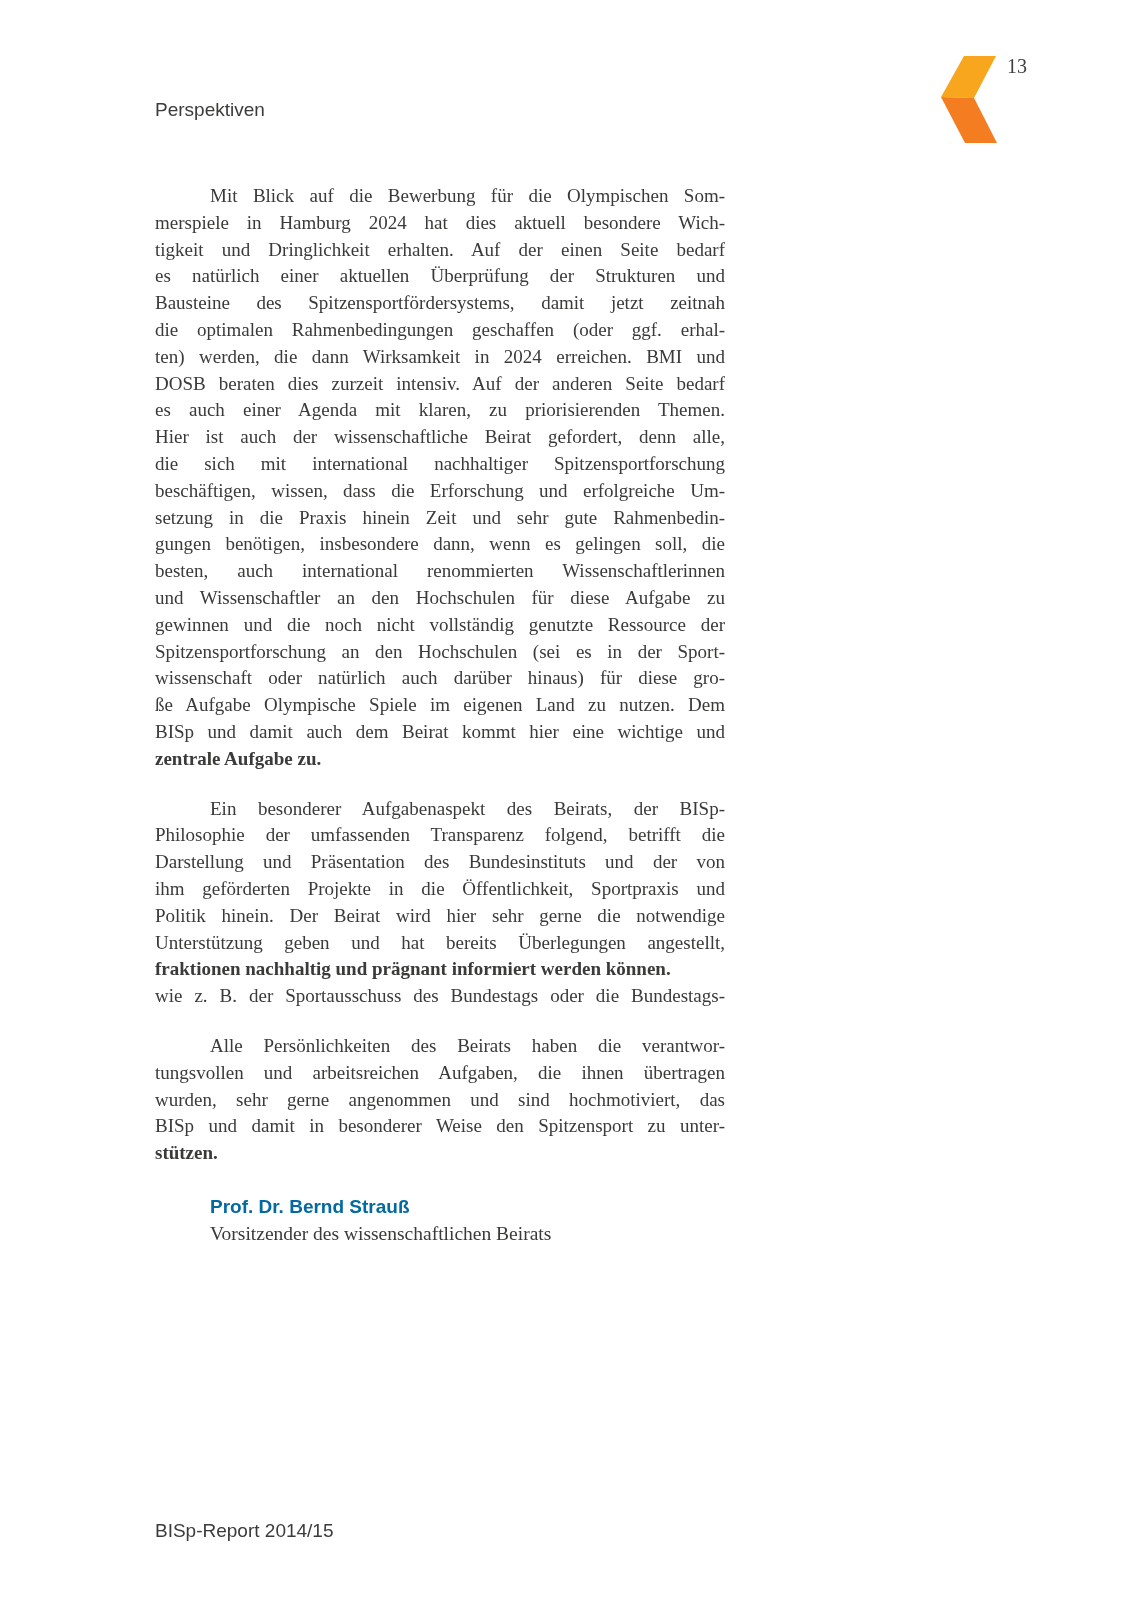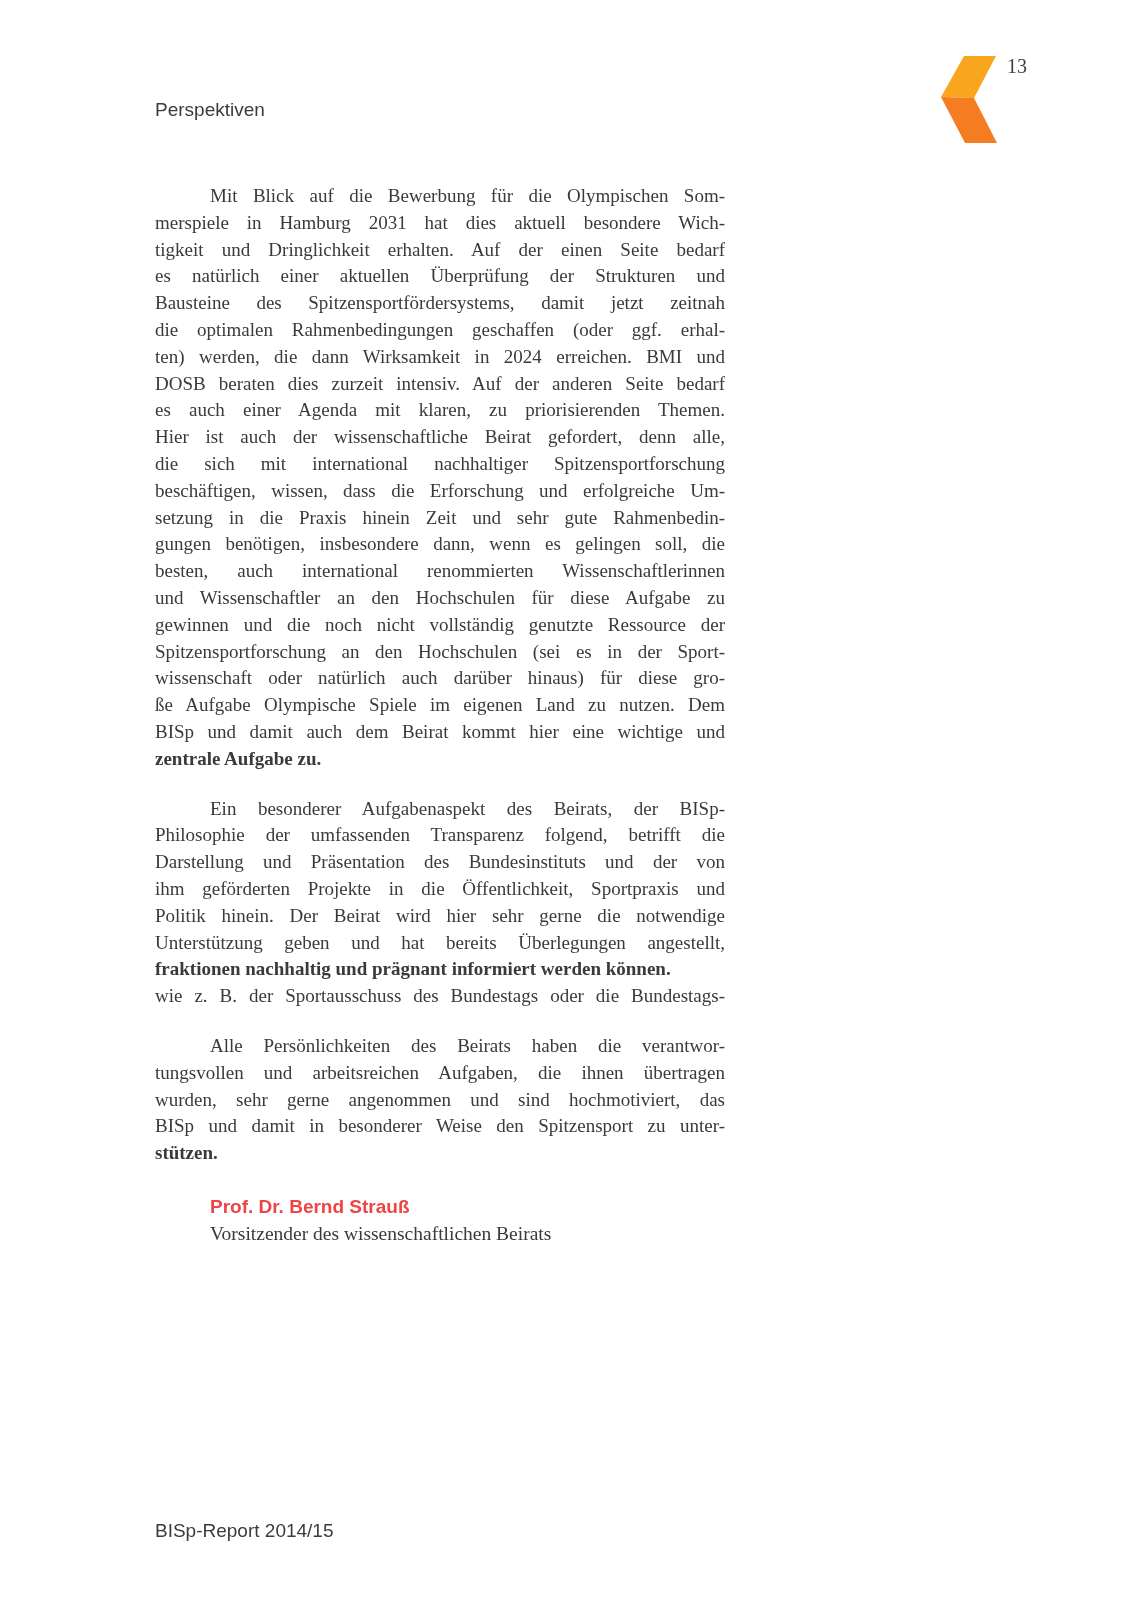--- a/index.html
+++ b/index.html
@@ -76,21 +76,21 @@
   
   .signature {
     margin-top: 27px;
     padding-left: 55px;
   }
   .signature-name {
     font-family: "Liberation Sans", "DejaVu Sans", sans-serif;
     font-weight: bold;
     font-size: 19px;
     line-height: 26.8px;
-    color: #ef4444;
+    color: #0369a1;
   }
   .signature-title {
     font-family: "Liberation Serif", "DejaVu Serif", serif;
     font-size: 19.5px;
     line-height: 26.8px;
     color: #3a3a38;
   }
   
   .footer-text {
     position: absolute;
@@ -112,21 +112,21 @@
     <polygon points="23,0 55,0 33,42 0,41" fill="#F8A61E"></polygon>
     <polygon points="0,41 33,42 56,87 24,87" fill="#F37D20"></polygon>
   </svg>
 
   <div class="page-number">13</div>
 
   <div class="body-text">
 
     <div class="paragraph">
         <div class="line first">Mit Blick auf die Bewerbung für die Olympischen Som-</div>
-        <div class="line">merspiele in Hamburg 2031 hat dies aktuell besondere Wich-</div>
+        <div class="line">merspiele in Hamburg 2024 hat dies aktuell besondere Wich-</div>
         <div class="line">tigkeit und Dringlichkeit erhalten. Auf der einen Seite bedarf</div>
         <div class="line">es natürlich einer aktuellen Überprüfung der Strukturen und</div>
         <div class="line">Bausteine des Spitzensportfördersystems, damit jetzt zeitnah</div>
         <div class="line">die optimalen Rahmenbedingungen geschaffen (oder ggf. erhal-</div>
         <div class="line">ten) werden, die dann Wirksamkeit in 2024 erreichen. BMI und</div>
         <div class="line">DOSB beraten dies zurzeit intensiv. Auf der anderen Seite bedarf</div>
         <div class="line">es auch einer Agenda mit klaren, zu priorisierenden Themen.</div>
         <div class="line">Hier ist auch der wissenschaftliche Beirat gefordert, denn alle,</div>
         <div class="line">die sich mit international nachhaltiger Spitzensportforschung</div>
         <div class="line">beschäftigen, wissen, dass die Erforschung und erfolgreiche Um-</div>

